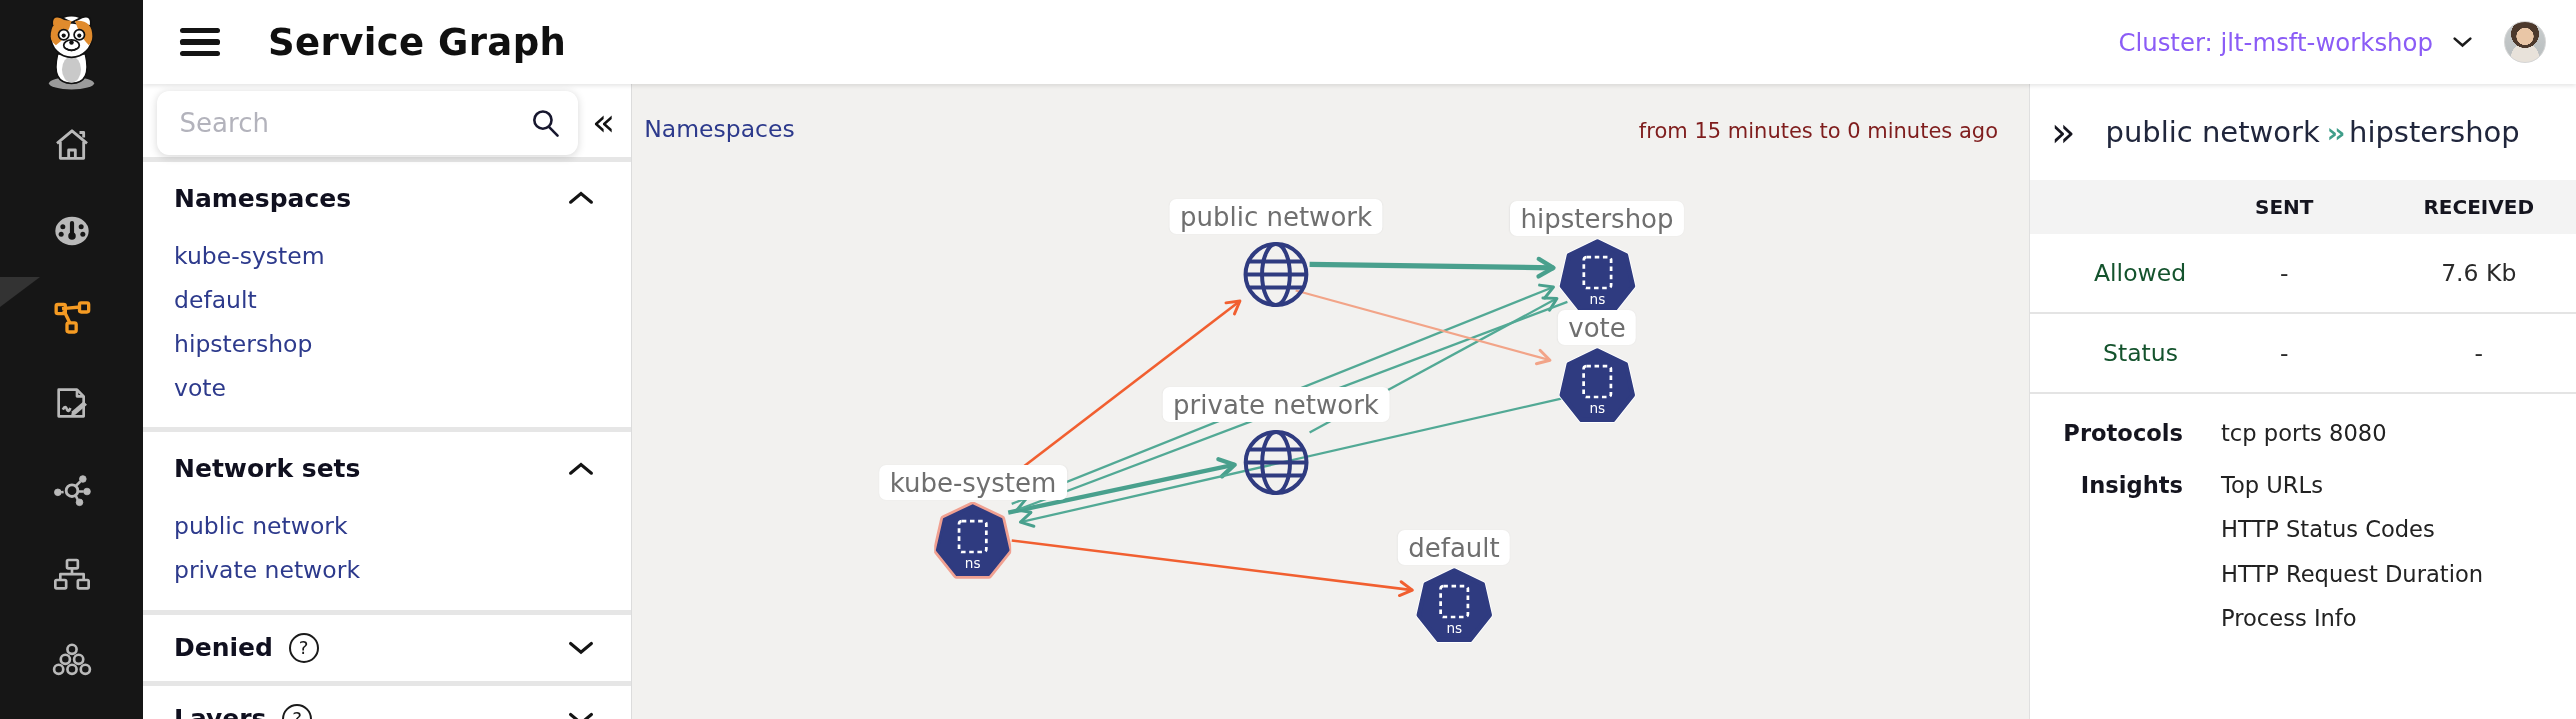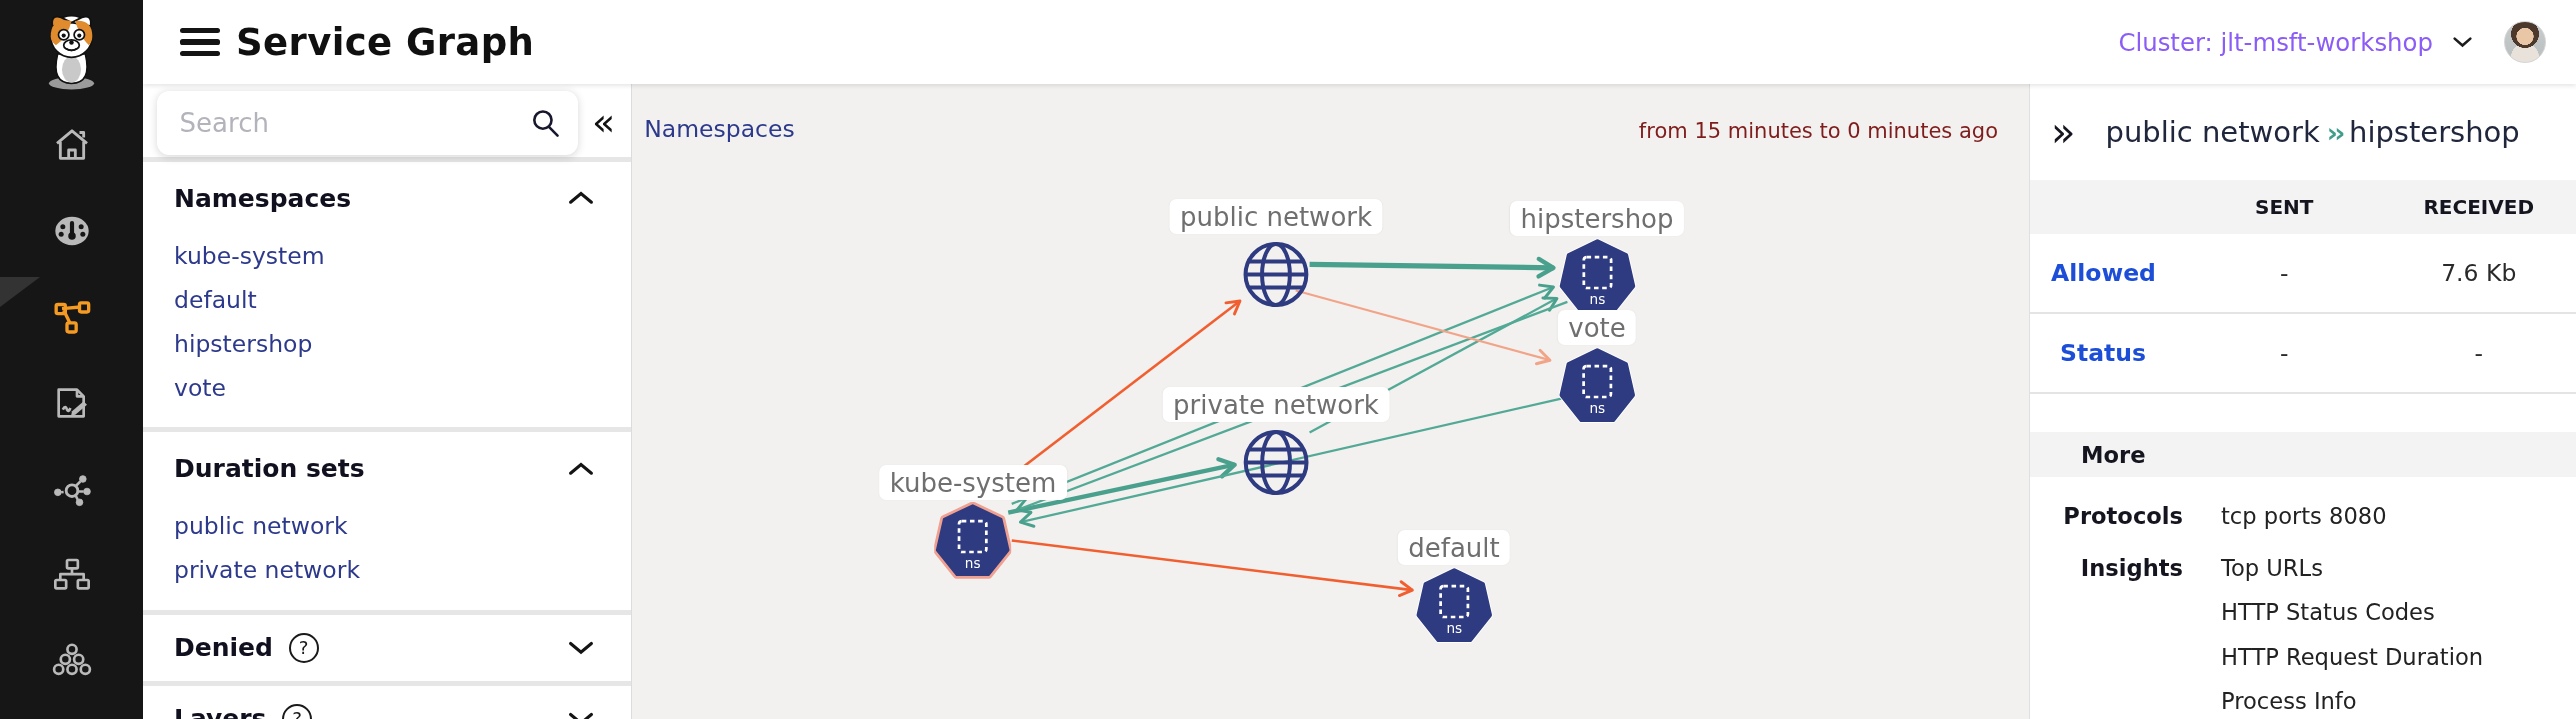--- a/index.html
+++ b/index.html
@@ -15,21 +15,21 @@
   .rail-item { width:42px; height:42px; display:flex; align-items:center; justify-content:center; position:relative; }
   .rail-item svg { width:40px; height:40px; }
   .rail-notch { position:absolute; left:0; top:277px; width:0; height:0;
                 border-top:30px solid #333333; border-right:40px solid transparent; }
 
   
   .header { position:absolute; left:143px; top:0; width:2433px; height:84px; background:#ffffff; z-index:20;
             display:flex; align-items:center; box-shadow:0 1.7px 4.4px rgba(0,0,0,0.10); }
   .burger { margin-left:37px; width:40px; height:28px; display:flex; flex-direction:column; justify-content:space-between; cursor:pointer; }
   .burger span { display:block; height:5.2px; border-radius:2.6px; background:#141414; }
-  .app-title { margin-left:16px; font-size:37px; font-weight:700; color:#101010; letter-spacing:0.4px; }
+  .app-title { margin-left:48px; font-size:37px; font-weight:700; color:#101010; letter-spacing:0.4px; }
   .header-right { margin-left:auto; display:flex; align-items:center; margin-right:30px; gap:31px; }
   .cluster { display:flex; align-items:center; gap:19px; font-size:24.4px; color:#8b5cf6; cursor:pointer; }
   .avatar { width:42px; height:42px; border-radius:50%;
             background:
               radial-gradient(circle at 50% 36%, #e9c6a6 0 26%, rgba(233,198,166,0) 27%),
               radial-gradient(circle at 50% 30%, #4c392c 0 40%, rgba(76,57,44,0) 41%),
               radial-gradient(circle at 50% 88%, #e8e2da 0 34%, rgba(232,226,218,0) 35%),
               linear-gradient(180deg,#c9cdce 0%, #b8bdbe 100%);
             border:0.9px solid #d6d6d6; }
 
@@ -69,21 +69,21 @@
   
   .details { position:absolute; left:2029px; top:84px; width:547px; height:636px; background:#ffffff;
              border-left:1.7px solid #e0e0e0; z-index:10; }
   .details-head { height:96px; display:flex; align-items:center; padding:0 21px; }
   .expand-ico { font-size:40px; color:#15151f; line-height:35px; margin-right:30px; cursor:pointer; }
   .pair-title { font-size:29px; color:#20263c; font-weight:500; display:flex; align-items:center; }
   .pair-sep { color:#3f9e8a; font-weight:700; font-size:27px; margin:0 7px; letter-spacing:-3.5px; }
   .tbl-head { height:54px; background:#f3f3f3; display:grid; grid-template-columns:157px 1fr 1fr; align-items:center; }
   .tbl-head div { font-size:20px; font-weight:700; color:#15151f; text-align:center; }
   .tbl-row { height:80px; display:grid; grid-template-columns:157px 1fr 1fr; align-items:center; border-bottom:2.6px solid #e4e4e4; }
-  .tbl-row .rlabel { font-size:23.5px; font-weight:700; color:#1d4ed8; padding-left:21px; }
+  .tbl-row .rlabel { font-size:23.5px; font-weight:400; color:#14532d; padding-left:21px;margin-left:43px; }
   .tbl-row .rval { font-size:23.5px; color:#2a2a2a; text-align:center; }
   .more-band { margin-top:38px; height:45px; background:#f3f3f3; display:flex; align-items:center; }
   .more-band span { font-size:22.6px; font-weight:700; color:#15151f; padding-left:51px; }
   .kv { display:grid; grid-template-columns:153px 1fr; margin-top:26px; }
   .kv .klabel { font-size:22.6px; font-weight:700; color:#15151f; text-align:right; }
   .kv .kval { font-size:22.6px; color:#222; padding-left:38px; }
   .insight-list div { font-size:22.6px; color:#222; padding-left:38px; margin-bottom:18.3px; }
 </style>
 </head>
 <body>
@@ -222,21 +222,21 @@
       <div class="section-items">
         <div class="side-item">kube-system</div>
         <div class="side-item">default</div>
         <div class="side-item">hipstershop</div>
         <div class="side-item">vote</div>
       </div>
     </div>
 
     <div class="section">
       <div class="section-head">
-        <span class="section-title">Duration sets</span>
+        <span class="section-title">Network sets</span>
         <svg class="section-chevron" viewBox="0 0 30 18" fill="none" stroke="#141414" stroke-width="3.6" stroke-linecap="round">
             <path d="M3 14 L15 4 L27 14"></path>
           </svg>
       </div>
       <div class="section-items">
         <div class="side-item">public network</div>
         <div class="side-item">private network</div>
       </div>
     </div>
 
@@ -382,23 +382,20 @@
       <div class="rlabel">Allowed</div>
       <div class="rval">-</div>
       <div class="rval">7.6 Kb</div>
     </div>
     <div class="tbl-row">
       <div class="rlabel" style="padding-left:30px;">Status</div>
       <div class="rval">-</div>
       <div class="rval">-</div>
     </div>
 
-    <div class="more-band">
-      <span>More</span>
-    </div>
 
     <div class="kv">
       <div class="klabel">Protocols</div>
       <div class="kval">tcp ports 8080</div>
     </div>
 
     <div class="kv">
       <div class="klabel">Insights</div>
       <div class="insight-list">
         <div>Top URLs</div>

